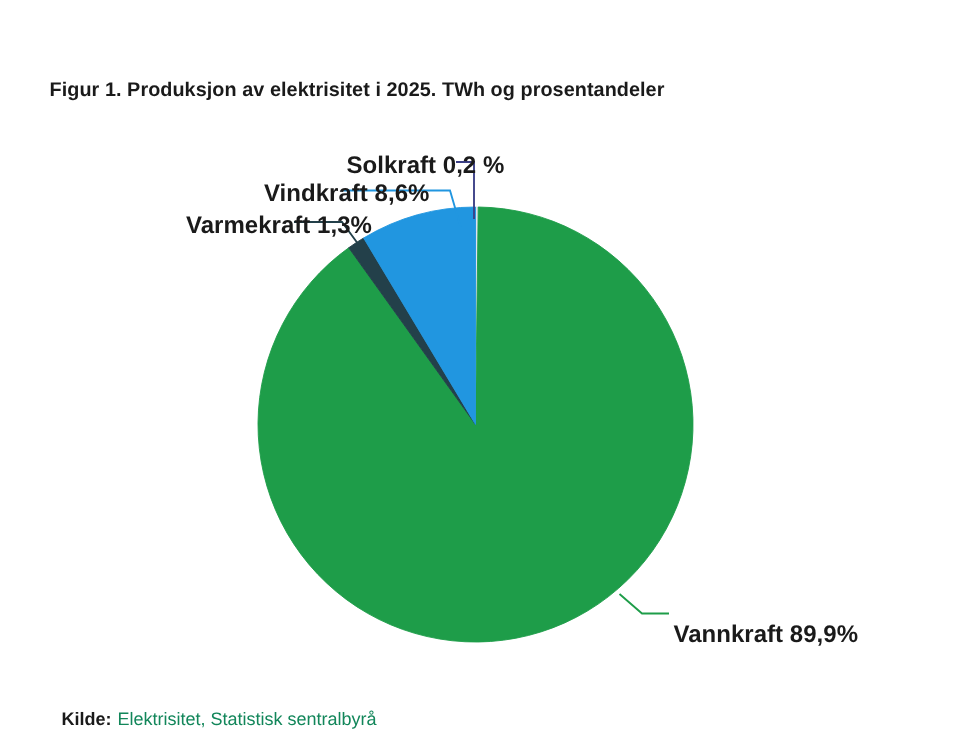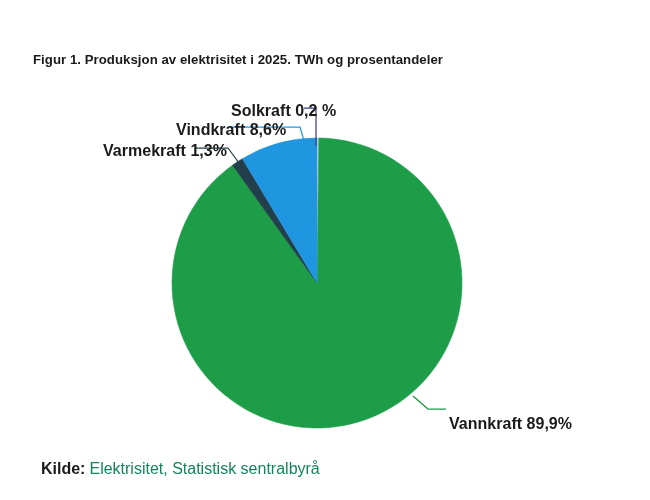--- a/index.html
+++ b/index.html
@@ -45,28 +45,28 @@
   .data-label {
     position: absolute;
     font-size: 16px;
     font-weight: bold;
     color: #1a1a1a;
     white-space: nowrap;
     letter-spacing: 0.02px;
   }
   #label-solkraft   { left: 231px; top: 102px; }
   #label-vindkraft  { left: 148px; top: 121px; margin-left: 28px; }
-  #label-varmekraft { left: 103px; top: 142px; }
+  #label-varmekraft { left: 124px; top: 142px; }
   #label-vannkraft  { left: 449px; top: 403px; margin-top: 12px; }
   
   #source-line {
     position: absolute;
     left: 41px;
-    top: 460px;
-    font-size: 16px;
+    top: 472px;
+    font-size: 12px;
     white-space: nowrap;
   }
   #source-label {
     font-weight: bold;
     color: #1a1a1a;
   }
   #source-link {
     color: #12865a;
     margin-left: 4px;
   }

